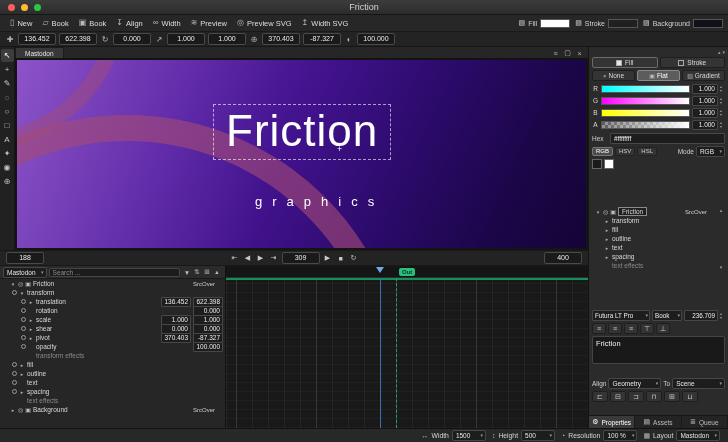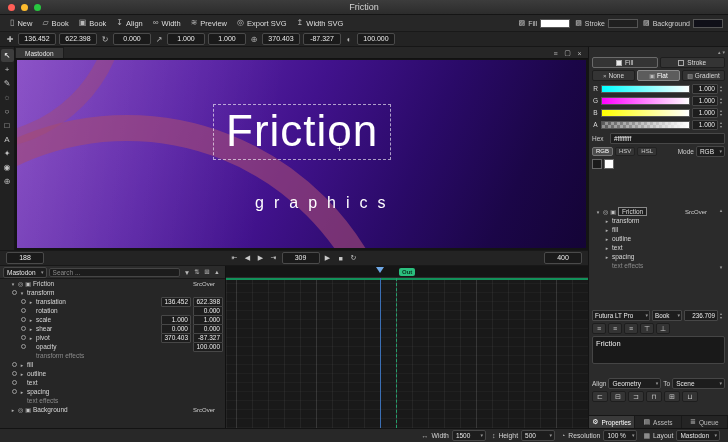--- a/index.html
+++ b/index.html
@@ -48,21 +48,21 @@
     background:linear-gradient(100deg,rgba(255,255,255,0.12),transparent 45%),
       linear-gradient(115deg,#7d3cc0 0%,#5a22a6 28%,#41128c 48%,#2a0a68 68%,#1b0648 85%,#140436 100%)}
   .ring{position:absolute;border-radius:50%}
   .ring1{left:-170px;top:55px;width:560px;height:560px;border:26px solid rgba(163,75,118,0.62)}
   .ring2{left:-190px;top:-210px;width:300px;height:300px;border:16px solid rgba(163,75,118,0.48)}
   .title-box{position:absolute;left:196px;top:44px;padding:2px 12px 4px;
     border:1px dashed rgba(255,255,255,0.6);color:#ffffff;font-size:44px;line-height:48px;
     letter-spacing:1px;font-weight:400;white-space:nowrap}
   .pivot-mark{position:absolute;left:320px;top:84px;color:#fff;font-size:9px}
   .pivot-mark::before{content:"+"}
-  .subtitle{position:absolute;left:238px;top:134px;color:#ffffff;font-size:16px;letter-spacing:10px;white-space:nowrap}
+  .subtitle{position:absolute;left:238px;top:134px;color:#ffffff;font-size:13px;letter-spacing:10px;white-space:nowrap}
 
   
   .playbar{position:absolute;left:0;top:250px;width:588px;height:16px;background:#232323;
     border-top:1px solid #181818;border-bottom:1px solid #181818;display:flex;align-items:center;padding:0 6px;gap:2px}
   .pb-spacer{flex:1}
   .pbtn{width:12px;text-align:center;color:#c9c9c9;font-size:7px}
 
   
   .bottom{position:absolute;left:0;top:266px;width:588px;height:162px;background:#1b1b1b}
   .bp-left{position:absolute;left:0;top:0;width:226px;height:162px;background:#262626;border-right:1px solid #111}
@@ -211,21 +211,21 @@
         <button class="tb-btn">
         <span class="ic">∞</span>
         <span>Width</span>
       </button>
         <button class="tb-btn">
         <span class="ic">≋</span>
         <span>Preview</span>
       </button>
         <button class="tb-btn">
         <span class="ic">◎</span>
-        <span>Export SVG</span>
+        <span>Preview SVG</span>
       </button>
         <button class="tb-btn">
         <span class="ic">↥</span>
         <span>Width SVG</span>
       </button>
       </div>
     <div class="tb-right">
       <div class="paintgrp">
         <span class="ic">▨</span>
         <span>Fill</span>

